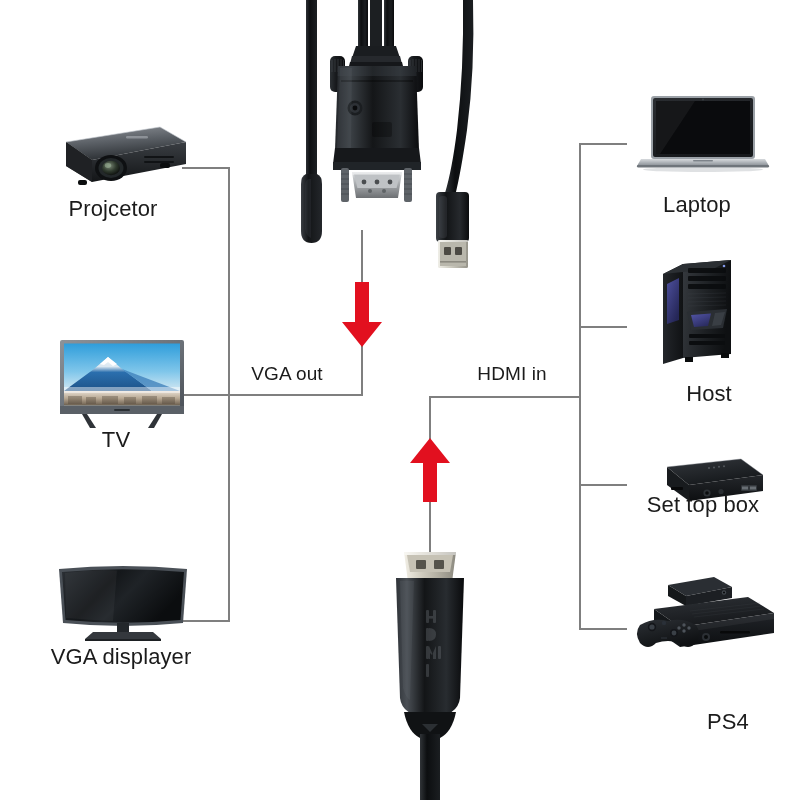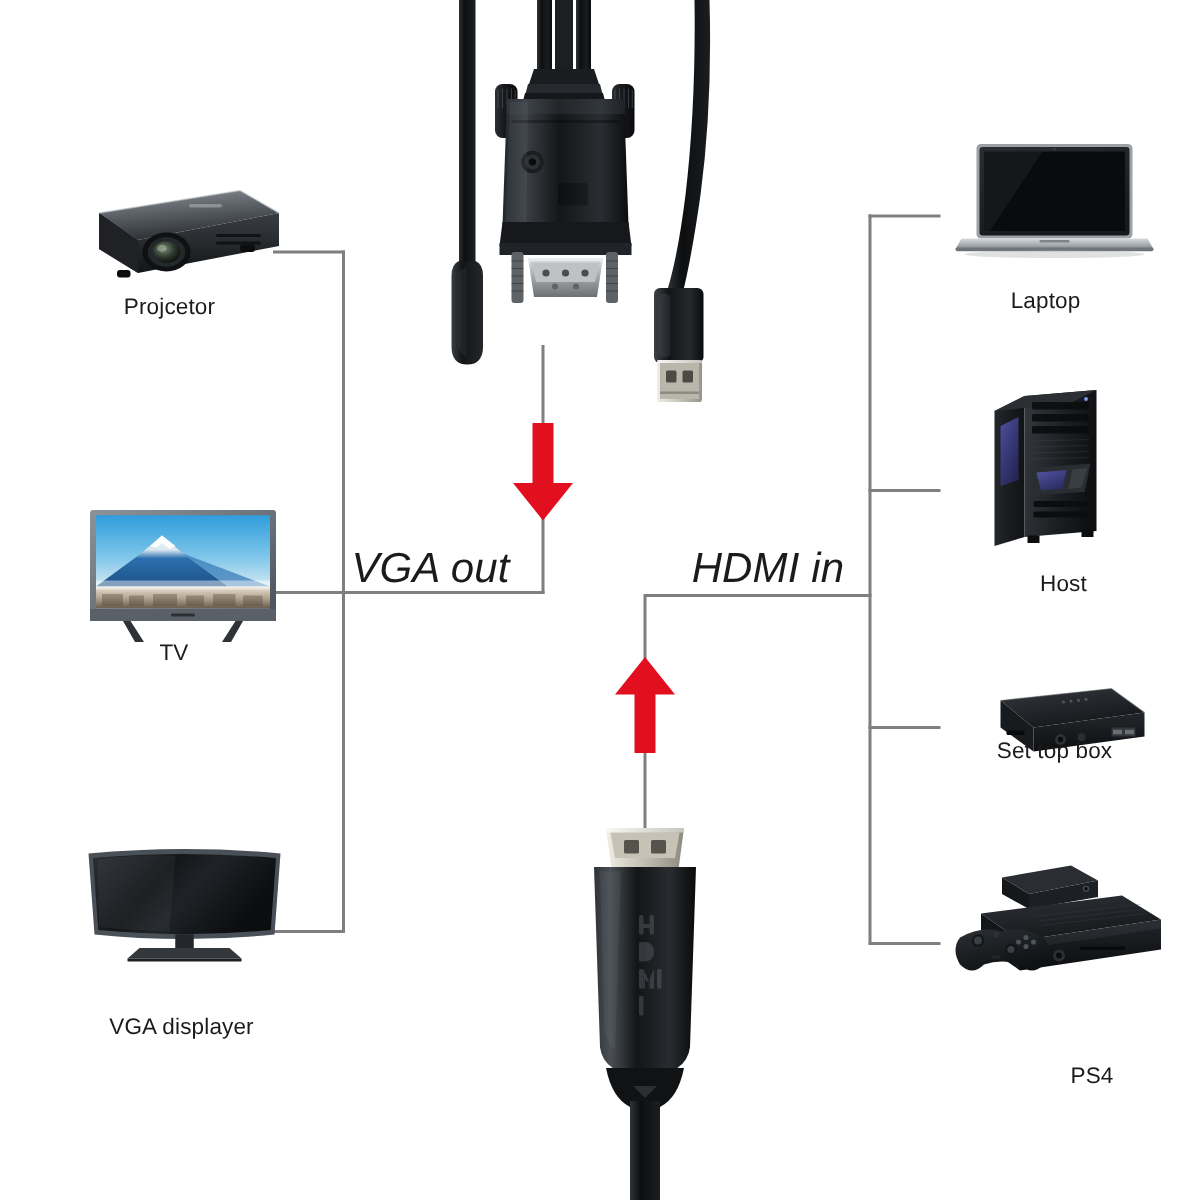--- a/index.html
+++ b/index.html
@@ -11,28 +11,28 @@
     position: relative;
     width: 800px;
     height: 800px;
     background: #ffffff;
     font-family: "Liberation Sans", sans-serif;
     overflow: hidden;
   }
   .label {
     position: absolute;
     color: #1b1b1b;
-    font-size: 15px;
+    font-size: 22px;
     font-weight: 500;
     letter-spacing: 0.1px;
     white-space: nowrap;
     text-align: center;
     transform: translateX(-50%);
   }
-  .label.big { font-size: 28px; font-style: italic; }
+  .label.big { font-size: 19px; }
   
   .wire {
     position: absolute;
     background: #7f7f7f;
   }
   .wire.v { width: 2px; }
   .wire.h { height: 2px; }
   
   .arrow { position: absolute; }
   
@@ -189,21 +189,21 @@
 
       <path d="M10 10 Q40 6 62 7.5 L58 58 Q33 57 11 55 Z" fill="#ffffff" opacity="0.045"></path>
 
       <rect x="62" y="60" width="12" height="9" fill="#2a2e33"></rect>
       <path d="M62 60 h12 v9 h-12 z" fill="#23272b"></path>
 
       <path d="M38 69 L98 69 L106 76 L30 76 Z" fill="#34383d"></path>
       <path d="M30 76 L106 76 L106 78 L30 78 Z" fill="#1d2023"></path>
     </svg>
   </div>
-  <div class="label" style="left:121px; top:676px;">VGA displayer</div>
+  <div class="label" style="left:121px; top:644px;">VGA displayer</div>
 
   <div class="device" style="left:637px; top:96px;">
     <svg width="132" height="76" viewBox="0 0 132 76">
       <defs>
         <linearGradient id="lidG" x1="0" y1="0" x2="0.4" y2="1">
           <stop offset="0" stop-color="#2a2d31"></stop>
           <stop offset="1" stop-color="#17191c"></stop>
         </linearGradient>
         <linearGradient id="baseG" x1="0" y1="0" x2="0" y2="1">
           <stop offset="0" stop-color="#d7dadd"></stop>

